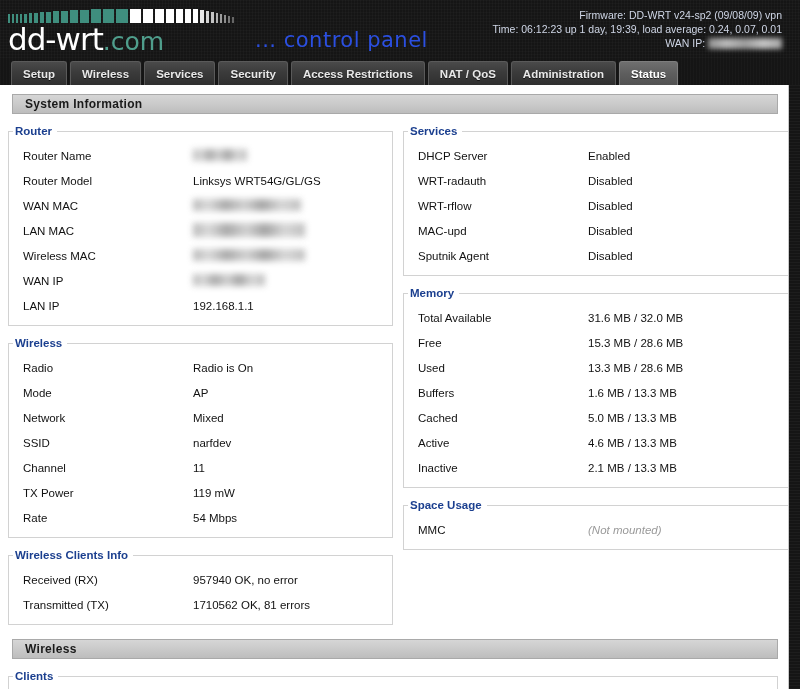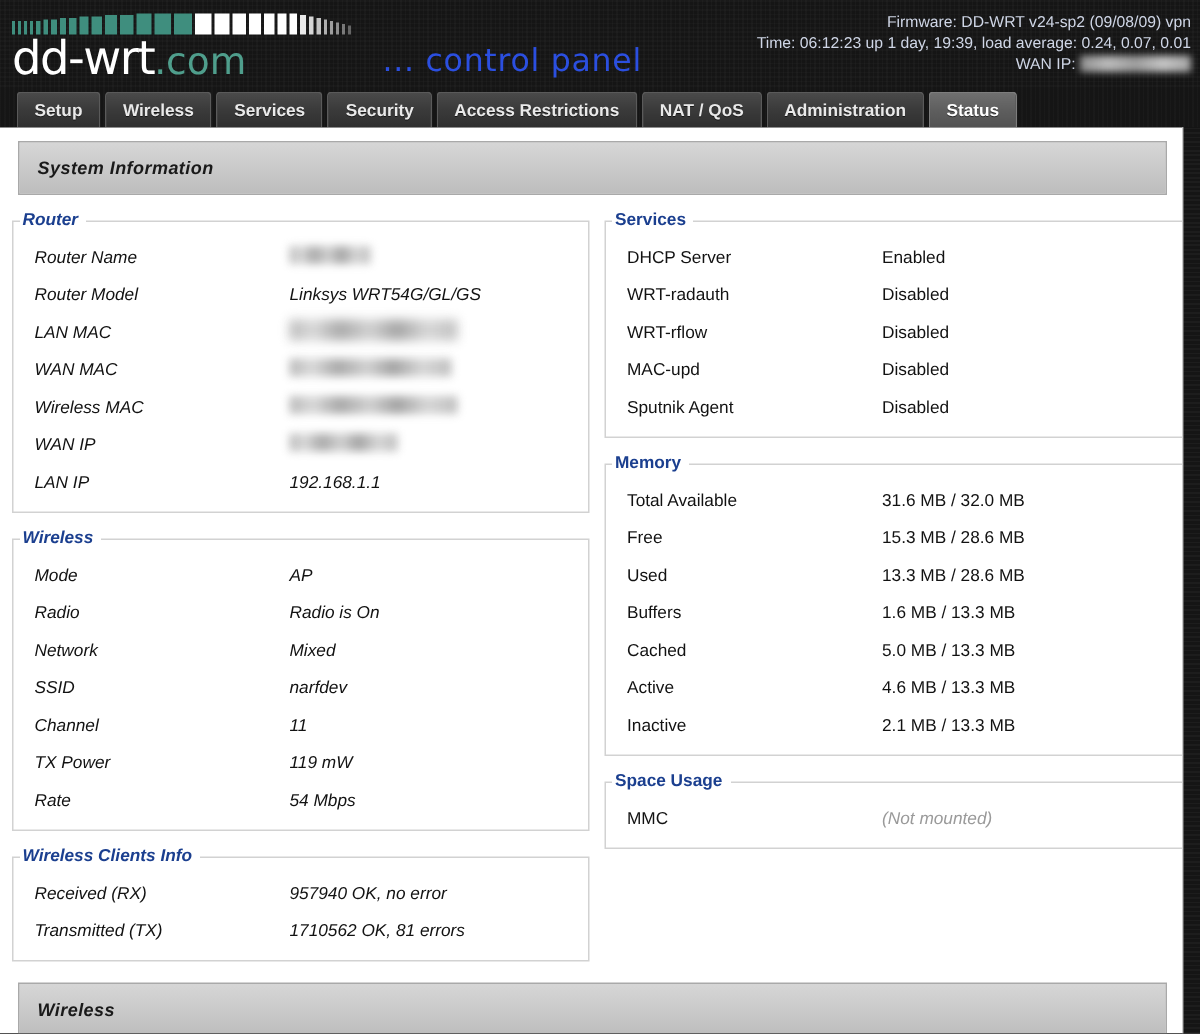--- a/index.html
+++ b/index.html
@@ -56,21 +56,21 @@
     left: 255px; top: 28px;
     color: #2b4fe0;
     font-family: "DejaVu Sans", sans-serif;
     font-size: 21px;
     letter-spacing: 0.5px;
     white-space: nowrap;
   }
 
   .hinfo {
     position: absolute;
-    right: 6px; top: 8px;
+    right: 18px; top: 8px;
     text-align: right;
     color: #cfd6e6;
     font-size: 10.5px;
     line-height: 14px;
     font-family: "Liberation Sans", sans-serif;
     white-space: nowrap;
   }
   .hinfo .row { display: block; }
   .blur-inline {
     display: inline-block;
@@ -131,39 +131,38 @@
     position: absolute;
     right: 0; top: 85px;
     width: 11px; height: 604px;
     background:
       repeating-linear-gradient(0deg, rgba(255,255,255,.035) 0 1px, transparent 1px 3px),
       #151515;
   }
 
   .sectionbar {
     margin: 9px 10px 0 12px;
-    height: 36px;
+    height: 20px;
     display: flex;
     align-items: center;
     padding-left: 12px;
     font-size: 12px;
     font-weight: bold;
     color: #1a1a1a;
     background: linear-gradient(180deg,#d6d6d6 0%, #cacaca 50%, #bdbdbd 100%);
     border: 1px solid #a9a9a9;
     letter-spacing: .3px;
-    font-style: italic;
   }
 
   .cols {
     display: flex;
     padding: 0 10px 0 8px;
     gap: 10px;
   }
-  .col-left { width: 385px; flex: 0 0 385px; font-style: italic; }
+  .col-left { width: 385px; flex: 0 0 385px; }
   .col-right { width: 386px; flex: 0 0 386px; }
 
   fieldset.box {
     margin: 11px 0 0 0;
     padding: 6px 0 7px 0;
     border: 1px solid #d2d2d2;
     border-radius: 0;
     background: #fff;
   }
   fieldset.box > legend {
@@ -290,52 +289,52 @@
           <div id="router-rows">
               <div class="kv">
                 <div class="k">Router Name</div>
                 <div class="v"><span class="blur-val blur-w1"></span></div>
               </div>
               <div class="kv">
                 <div class="k">Router Model</div>
                 <div class="v">Linksys WRT54G/GL/GS</div>
               </div>
               <div class="kv">
+                <div class="k">WAN MAC</div>
+                <div class="v"><span class="blur-val blur-w3"></span></div>
+              </div>
+              <div class="kv">
                 <div class="k">LAN MAC</div>
                 <div class="v"><span class="blur-val blur-w2"></span></div>
               </div>
               <div class="kv">
-                <div class="k">WAN MAC</div>
-                <div class="v"><span class="blur-val blur-w3"></span></div>
-              </div>
-              <div class="kv">
                 <div class="k">Wireless MAC</div>
                 <div class="v"><span class="blur-val blur-w4"></span></div>
               </div>
               <div class="kv">
                 <div class="k">WAN IP</div>
                 <div class="v"><span class="blur-val blur-w5"></span></div>
               </div>
               <div class="kv">
                 <div class="k">LAN IP</div>
                 <div class="v">192.168.1.1</div>
               </div>
             </div>
         </fieldset>
 
         <fieldset class="box">
           <legend>Wireless</legend>
           <div id="wireless-rows">
               <div class="kv">
+                <div class="k">Radio</div>
+                <div class="v">Radio is On</div>
+              </div>
+              <div class="kv">
                 <div class="k">Mode</div>
                 <div class="v">AP</div>
-              </div>
-              <div class="kv">
-                <div class="k">Radio</div>
-                <div class="v">Radio is On</div>
               </div>
               <div class="kv">
                 <div class="k">Network</div>
                 <div class="v">Mixed</div>
               </div>
               <div class="kv">
                 <div class="k">SSID</div>
                 <div class="v">narfdev</div>
               </div>
               <div class="kv">

